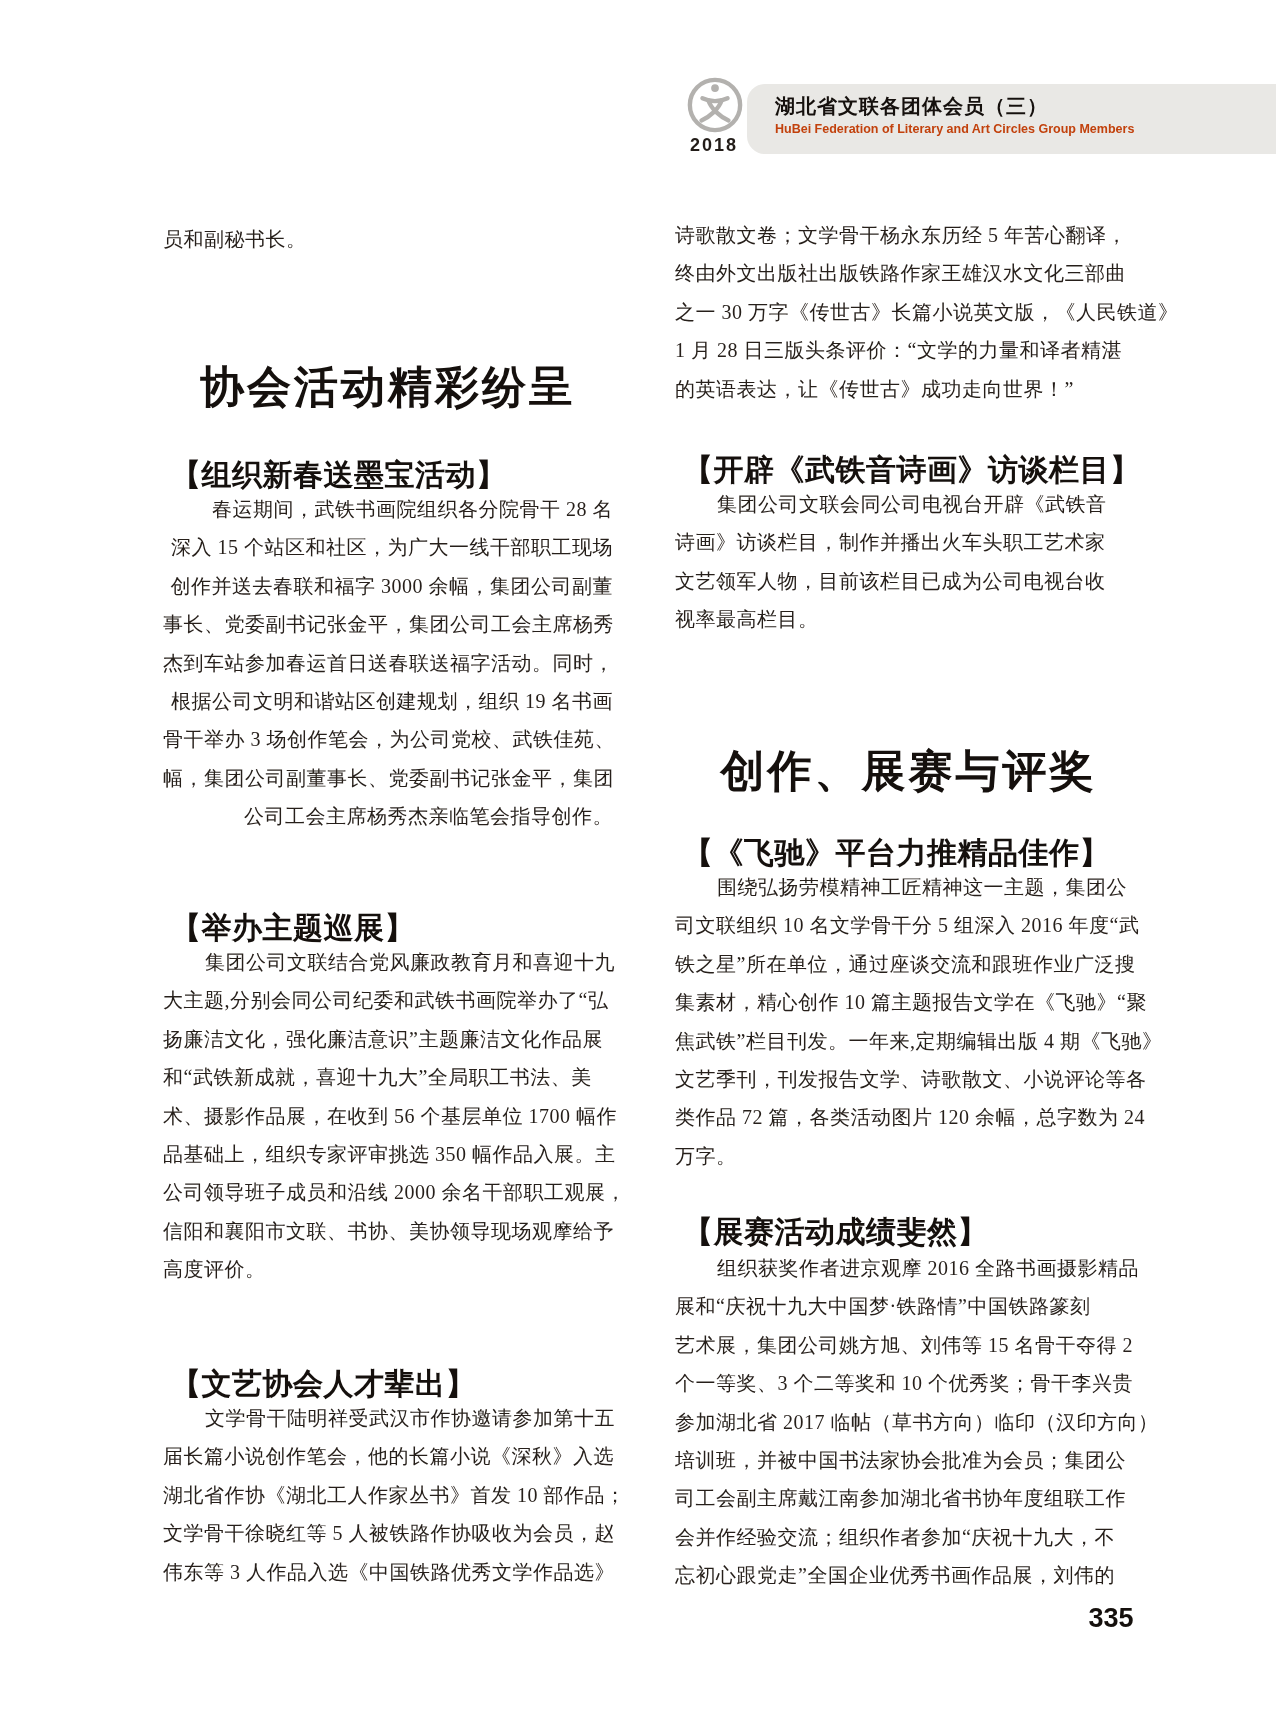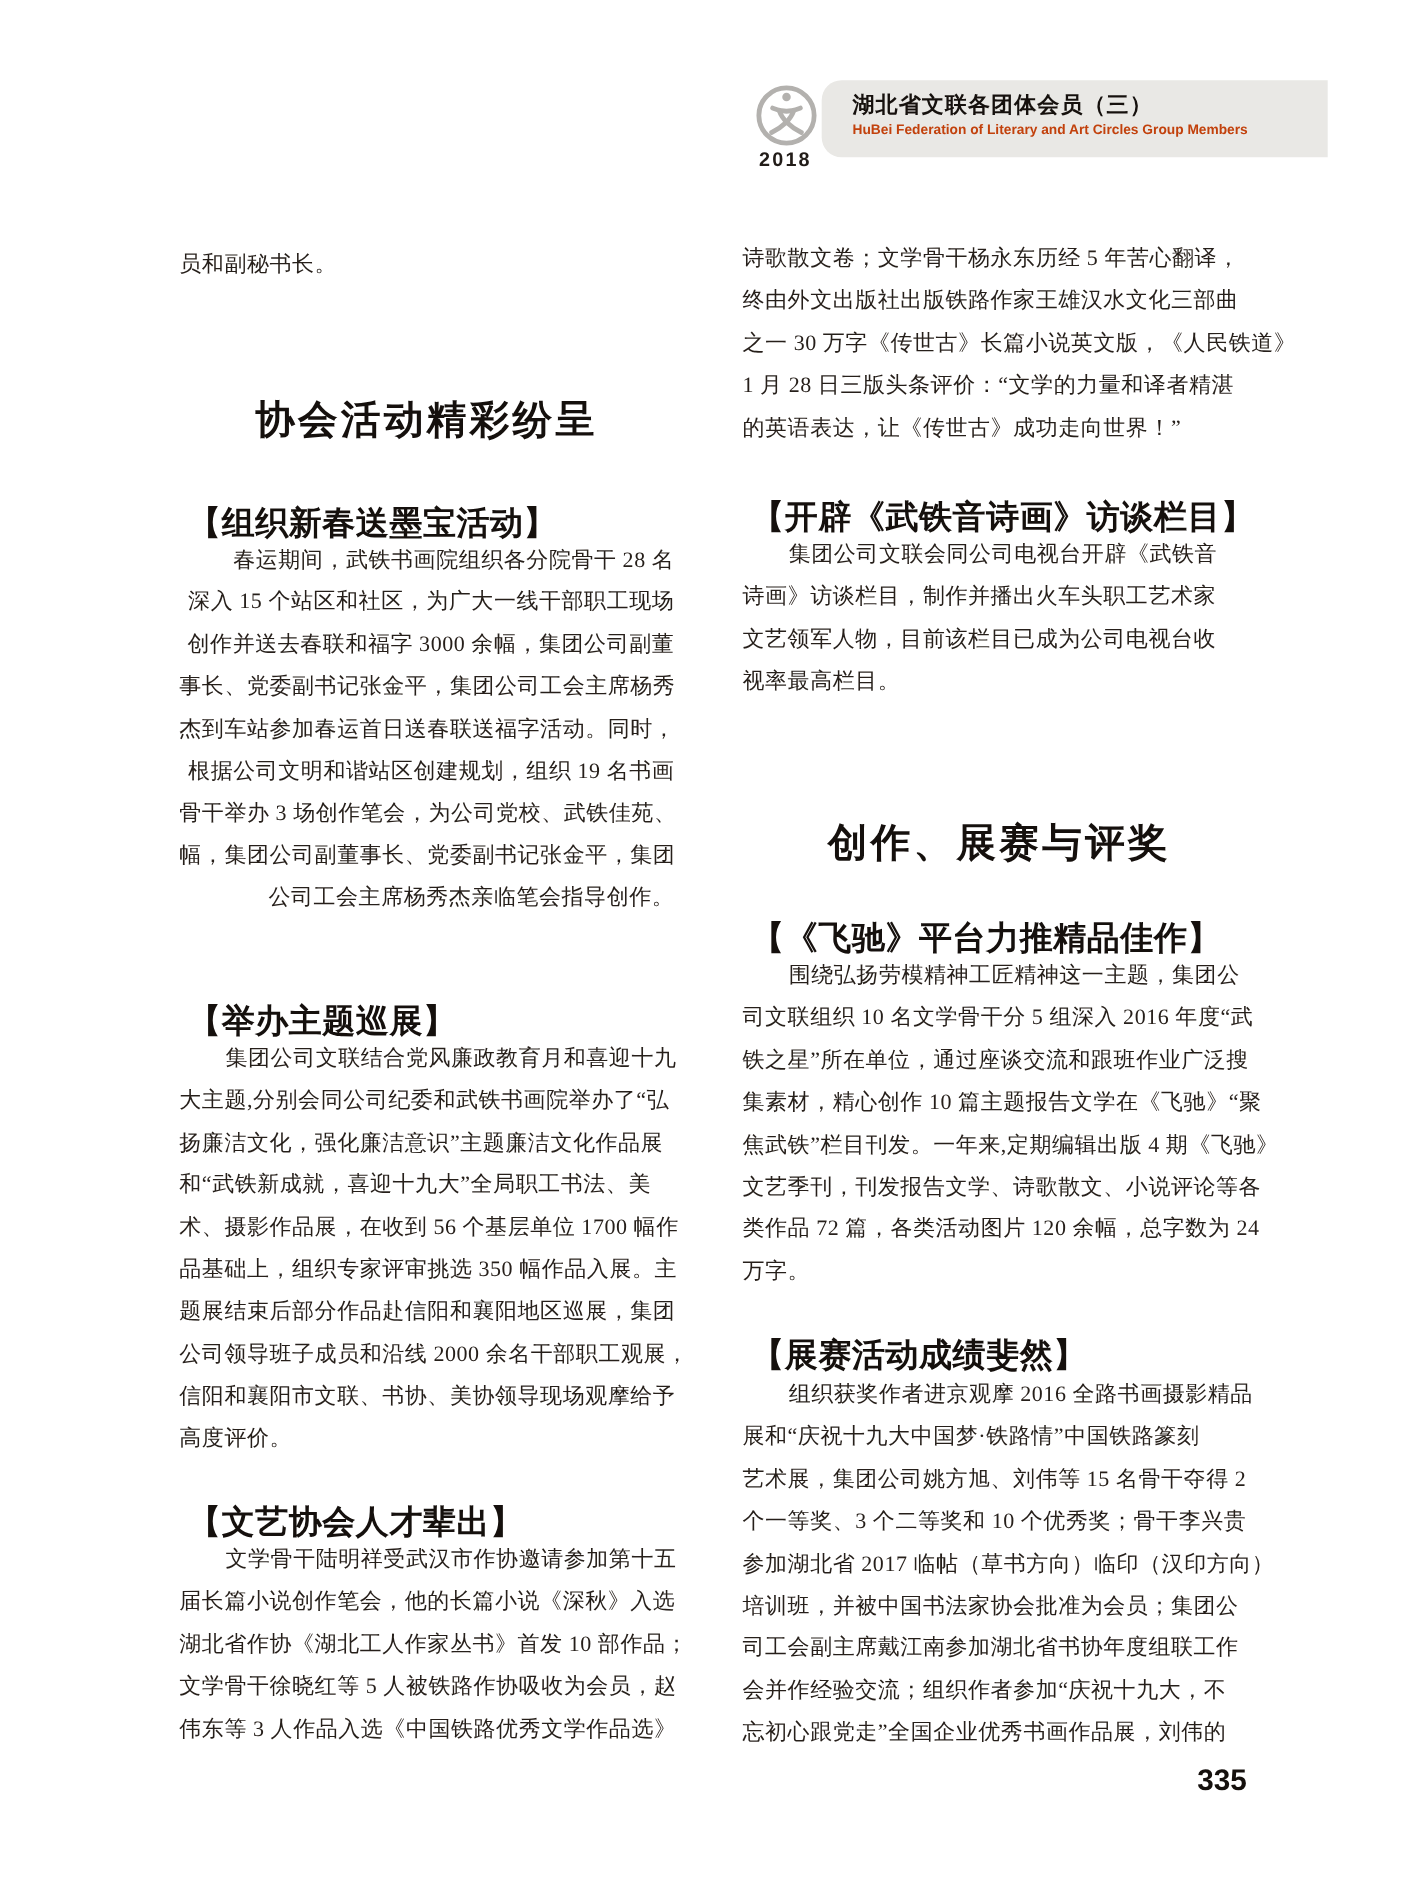--- a/index.html
+++ b/index.html
@@ -11,39 +11,39 @@
   .abs{position:absolute;}
 
   
   .logo-wrap{left:686px;top:76px;width:58px;height:58px;}
   .logo-year{
     left:681px;top:135px;width:66px;text-align:center;
     font-family:"Liberation Sans","DejaVu Sans",sans-serif;
     font-weight:700;font-size:18px;letter-spacing:2px;color:#221c18;
   }
   .header-box{
-    left:747px;top:73px;width:460px;height:70px;
+    left:747px;top:84px;width:529px;height:70px;
     background:#e9e8e5;border-radius:18px 0 0 18px;
   }
   .header-title{
     position:absolute;left:28px;top:9px;
     font-family:"Liberation Sans","DejaVu Sans",sans-serif;
     font-weight:900;font-size:20px;letter-spacing:1px;color:#15100d;
     white-space:nowrap;
   }
   .header-sub{
     position:absolute;left:28px;top:38px;
     font-family:"Liberation Sans","DejaVu Sans",sans-serif;
     font-weight:700;font-size:12.5px;color:#c2410c;white-space:nowrap;
   }
 
   
   .col-heading{
     font-family:Liberation Serif, serif;
-    font-weight:900;font-size:36px;letter-spacing:3px;
+    font-weight:900;font-size:44px;letter-spacing:3px;
     text-align:center;color:#15100d;white-space:nowrap;
   }
   .sect-title{
     font-family:"Liberation Sans","DejaVu Sans",sans-serif;
     font-weight:900;font-size:30px;letter-spacing:0.5px;
     color:#15100d;white-space:nowrap;padding-left:8px;
   }
   .lines > div{
     height:38.4px;line-height:38.4px;white-space:nowrap;
     font-size:20px;letter-spacing:0.5px;color:#261f1a;
@@ -93,21 +93,20 @@
 </div>
 
 <div class="abs sect-title" style="left:163px;top:908px;">【举办主题巡展】</div>
 <div class="abs lines" style="left:163px;top:943px;width:450px;">
   <div class="ind">集团公司文联结合党风廉政教育月和喜迎十九</div>
   <div>大主题,分别会同公司纪委和武铁书画院举办了“弘</div>
   <div>扬廉洁文化，强化廉洁意识”主题廉洁文化作品展</div>
   <div>和“武铁新成就，喜迎十九大”全局职工书法、美</div>
   <div>术、摄影作品展，在收到 56 个基层单位 1700 幅作</div>
   <div>品基础上，组织专家评审挑选 350 幅作品入展。主</div>
-  <div>题展结束后部分作品赴信阳和襄阳地区巡展，集团</div>
   <div>公司领导班子成员和沿线 2000 余名干部职工观展，</div>
   <div>信阳和襄阳市文联、书协、美协领导现场观摩给予</div>
   <div>高度评价。</div>
 </div>
 
 <div class="abs sect-title" style="left:163px;top:1364px;">【文艺协会人才辈出】</div>
 <div class="abs lines" style="left:163px;top:1399px;width:450px;">
   <div class="ind">文学骨干陆明祥受武汉市作协邀请参加第十五</div>
   <div>届长篇小说创作笔会，他的长篇小说《深秋》入选</div>
   <div>湖北省作协《湖北工人作家丛书》首发 10 部作品；</div>

